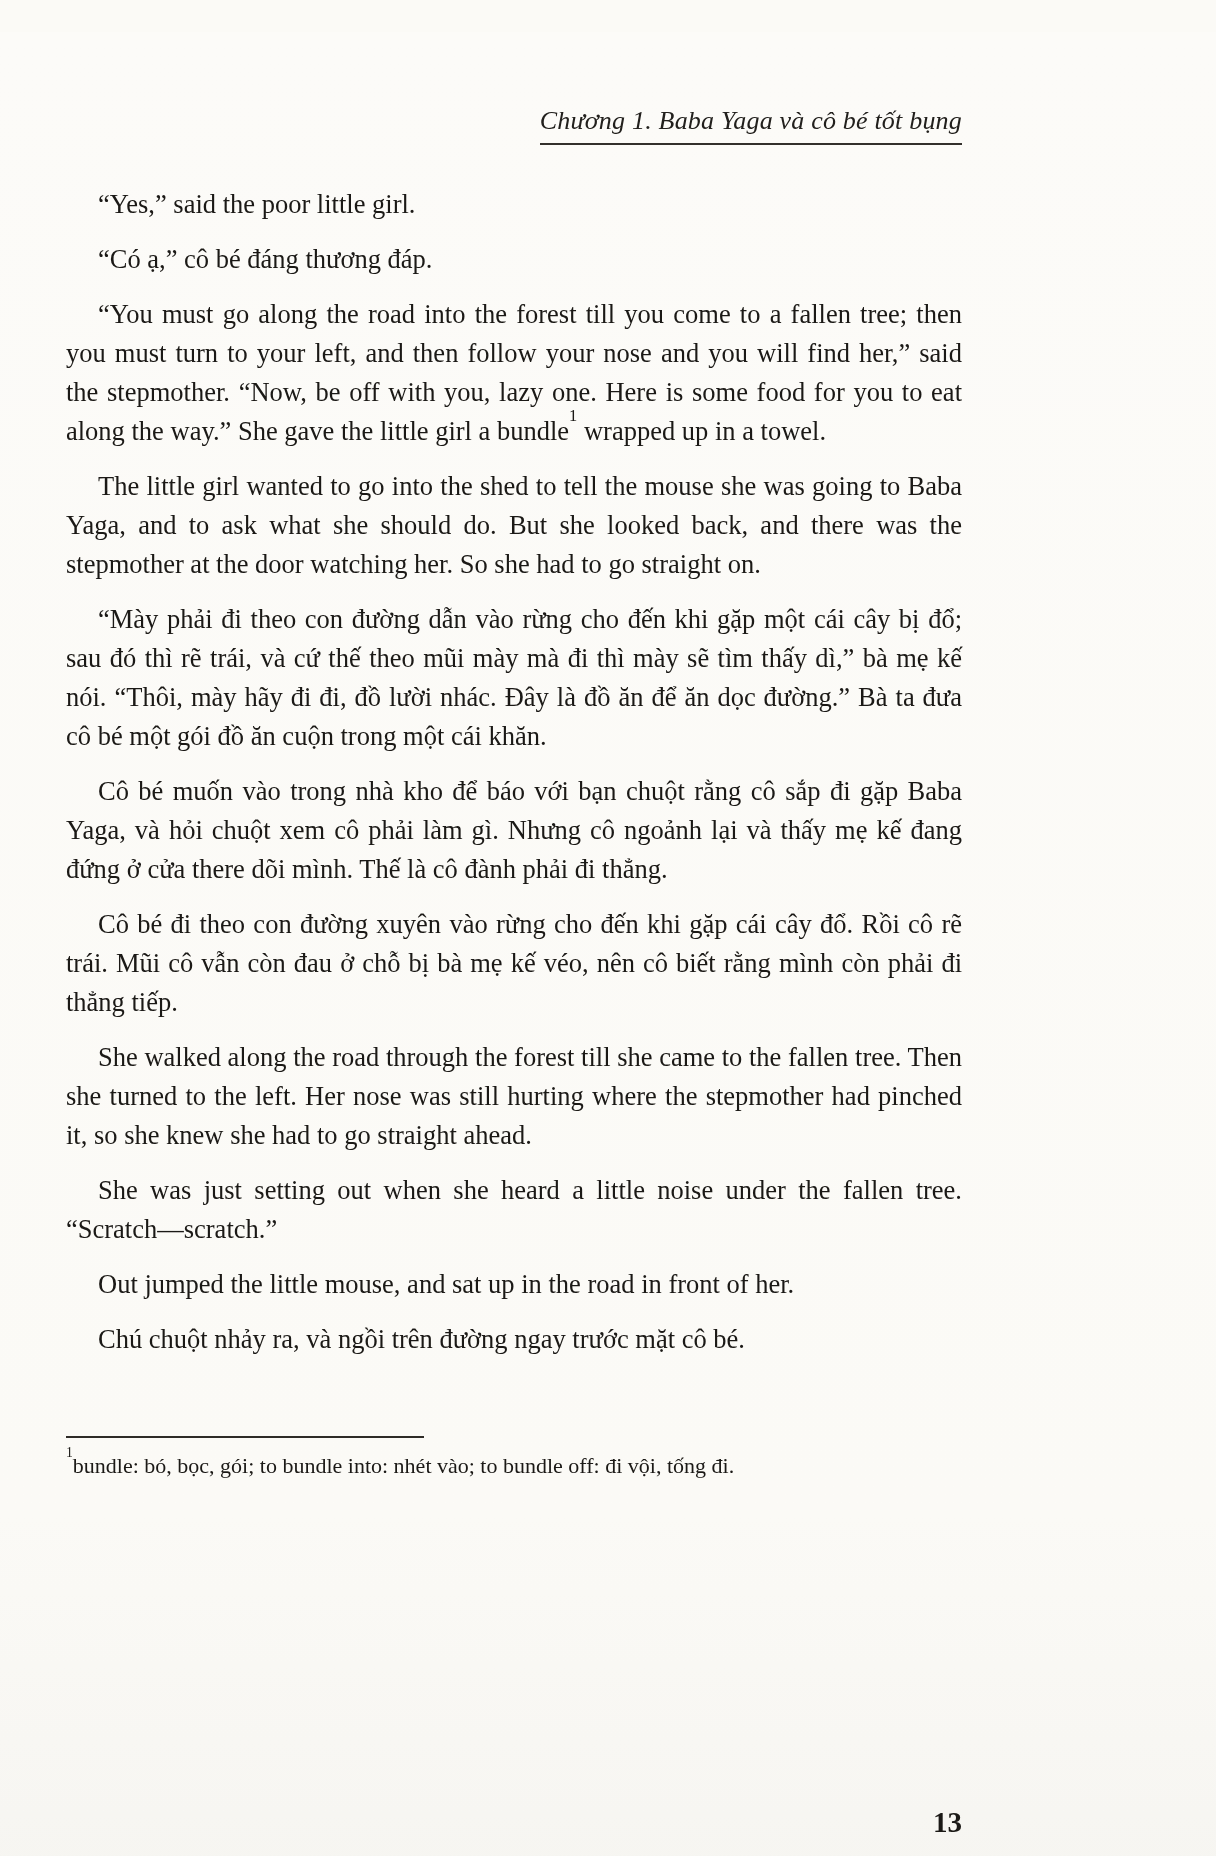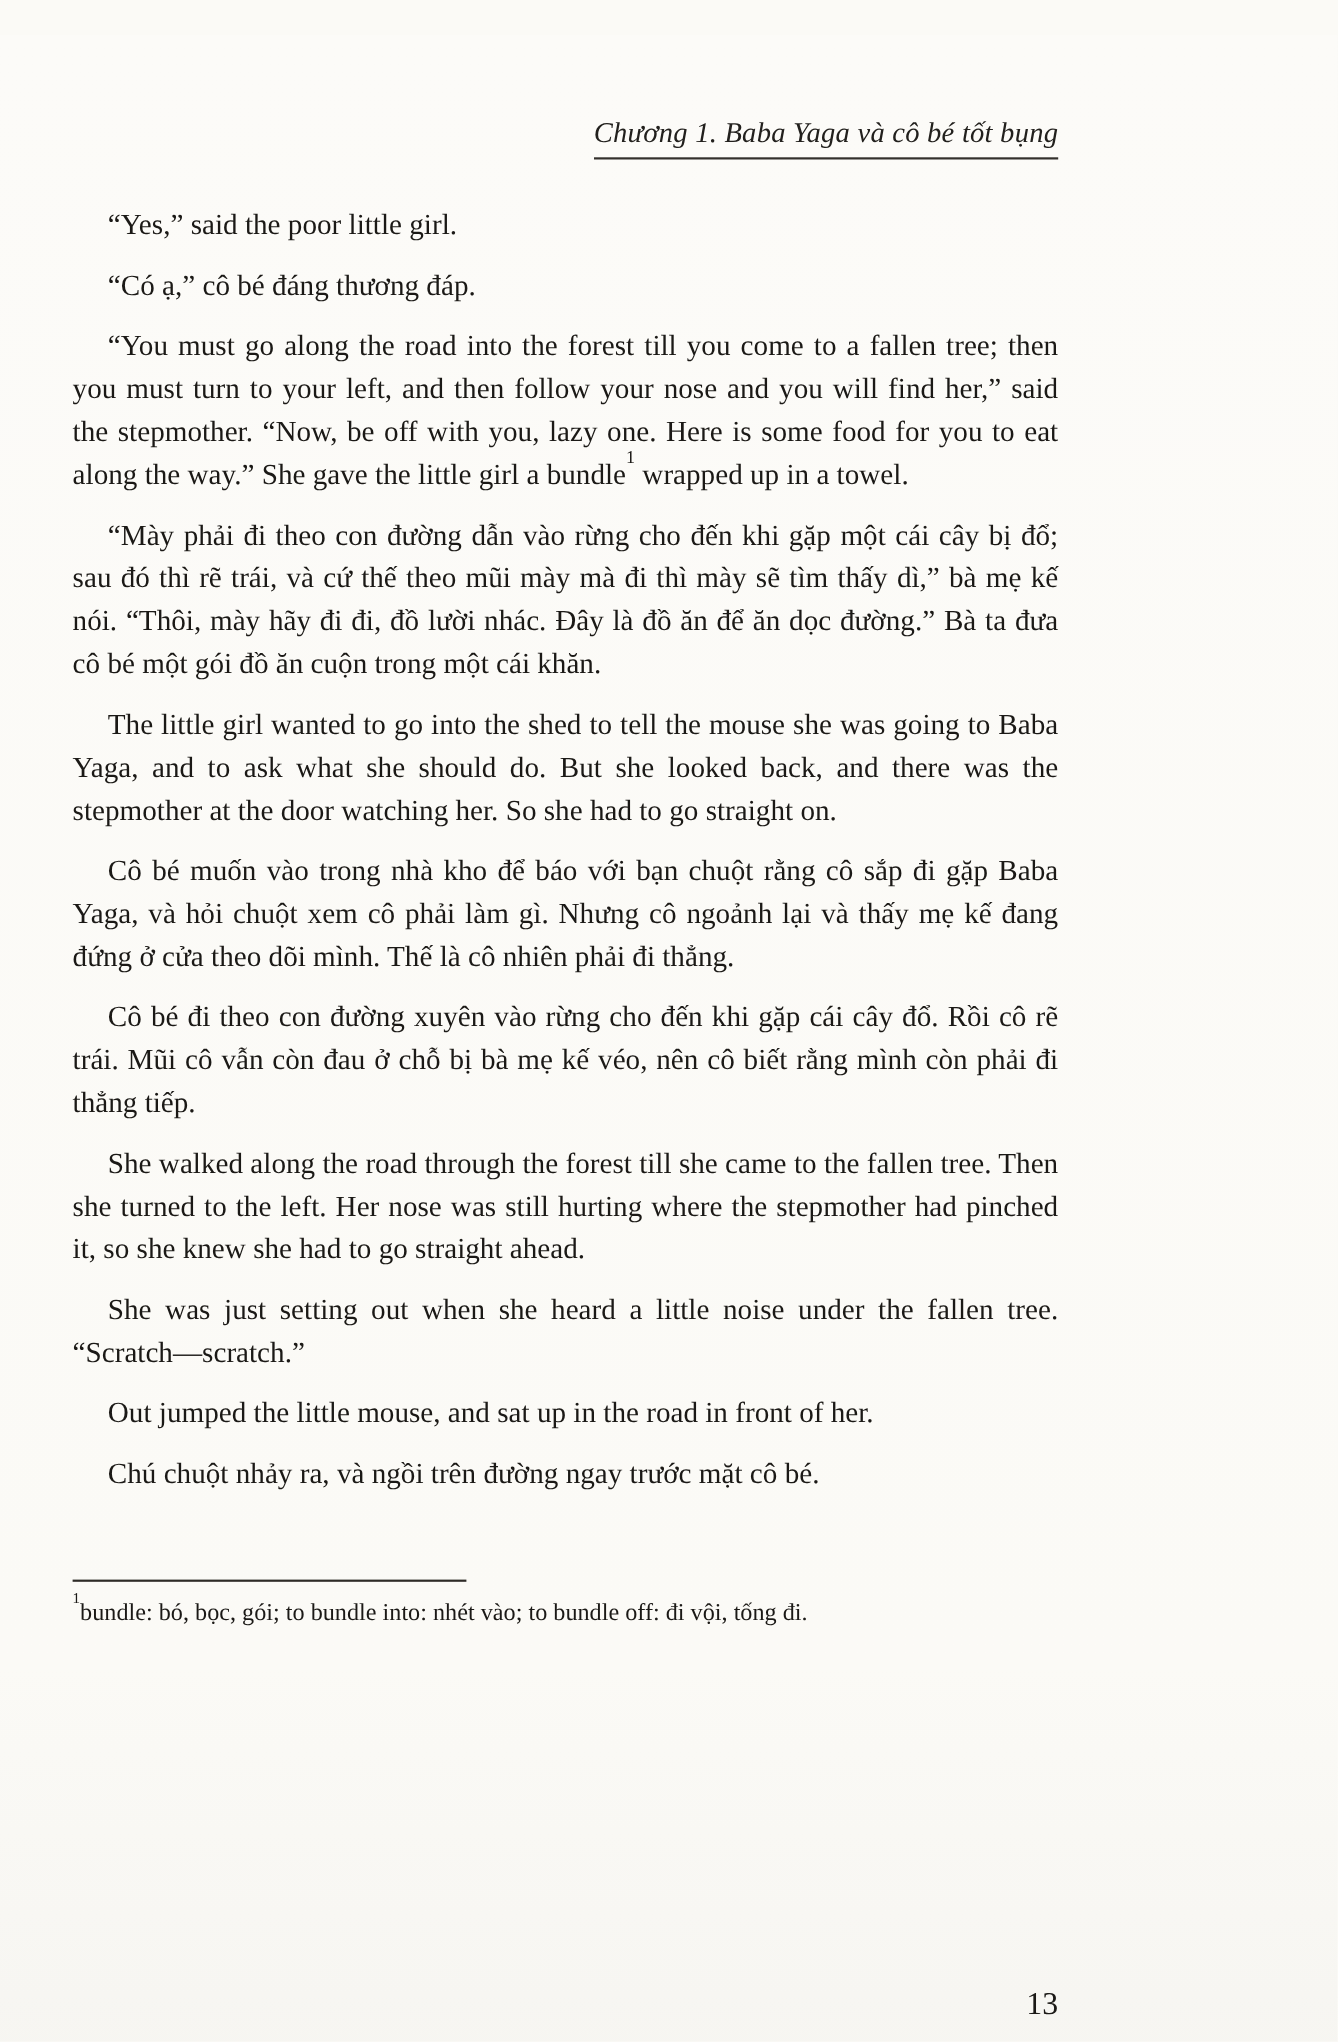--- a/index.html
+++ b/index.html
@@ -75,44 +75,44 @@
     margin: 0;
     font-size: 22px;
     line-height: 30px;
     color: #1b1916;
   }
   .page-number {
     position: absolute;
     right: 254px;
     top: 1774px;
     font-size: 29px;
-    font-weight: normal;
+    font-weight: bold;
     color: #1b1916;
   }
 </style>
 </head>
 <body>
 
 <div class="page">
   <div class="content">
 
     <div class="header">
       <span class="header-title">Chương 1. Baba Yaga và cô bé tốt bụng</span>
     </div>
 
     <div class="columns">
 
       <p class="para en">“Yes,” said the poor little girl.</p>
       <p class="para vi">“Có ạ,” cô bé đáng thương đáp.</p>
 
       <p class="para en"><span>“You must go along the road into the forest till you come to a fallen tree; then you must turn to your left, and then follow your nose and you will find her,” said the stepmother. “Now, be off with you, lazy one. Here is some food for you to eat along the way.” She gave the little girl a bundle</span><sup class="fn-ref">1</sup><span> wrapped up in a towel.</span></p>
+      <p class="para en">The little girl wanted to go into the shed to tell the mouse she was going to Baba Yaga, and to ask what she should do. But she looked back, and there was the stepmother at the door watching her. So she had to go straight on.</p>
+
       <p class="para vi">“Mày phải đi theo con đường dẫn vào rừng cho đến khi gặp một cái cây bị đổ; sau đó thì rẽ trái, và cứ thế theo mũi mày mà đi thì mày sẽ tìm thấy dì,” bà mẹ kế nói. “Thôi, mày hãy đi đi, đồ lười nhác. Đây là đồ ăn để ăn dọc đường.” Bà ta đưa cô bé một gói đồ ăn cuộn trong một cái khăn.</p>
-
-      <p class="para en">The little girl wanted to go into the shed to tell the mouse she was going to Baba Yaga, and to ask what she should do. But she looked back, and there was the stepmother at the door watching her. So she had to go straight on.</p>
-      <p class="para vi">Cô bé muốn vào trong nhà kho để báo với bạn chuột rằng cô sắp đi gặp Baba Yaga, và hỏi chuột xem cô phải làm gì. Nhưng cô ngoảnh lại và thấy mẹ kế đang đứng ở cửa theo dõi mình. Thế là cô nhiên phải đi thẳng.</p>
+      <p class="para vi">Cô bé muốn vào trong nhà kho để báo với bạn chuột rằng cô sắp đi gặp Baba Yaga, và hỏi chuột xem cô phải làm gì. Nhưng cô ngoảnh lại và thấy mẹ kế đang đứng ở cửa there dõi mình. Thế là cô đành phải đi thẳng.</p>
 
       <p class="para vi">Cô bé đi theo con đường xuyên vào rừng cho đến khi gặp cái cây đổ. Rồi cô rẽ trái. Mũi cô vẫn còn đau ở chỗ bị bà mẹ kế véo, nên cô biết rằng mình còn phải đi thẳng tiếp.</p>
       <p class="para en">She walked along the road through the forest till she came to the fallen tree. Then she turned to the left. Her nose was still hurting where the stepmother had pinched it, so she knew she had to go straight ahead.</p>
 
       <p class="para en">She was just setting out when she heard a little noise under the fallen tree. “Scratch—scratch.”</p>
 
       <p class="para en">Out jumped the little mouse, and sat up in the road in front of her.</p>
       <p class="para vi">Chú chuột nhảy ra, và ngồi trên đường ngay trước mặt cô bé.</p>
 
     </div>

